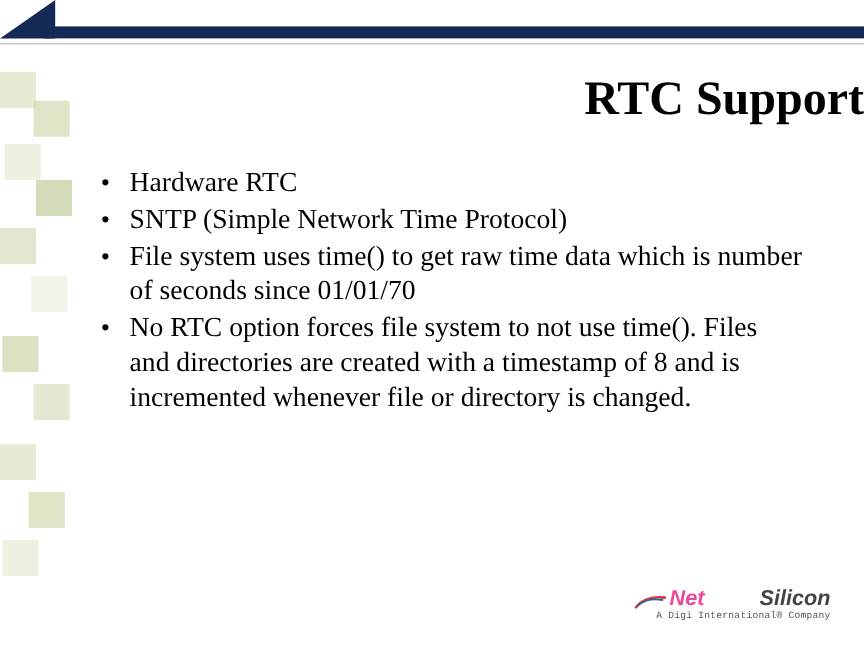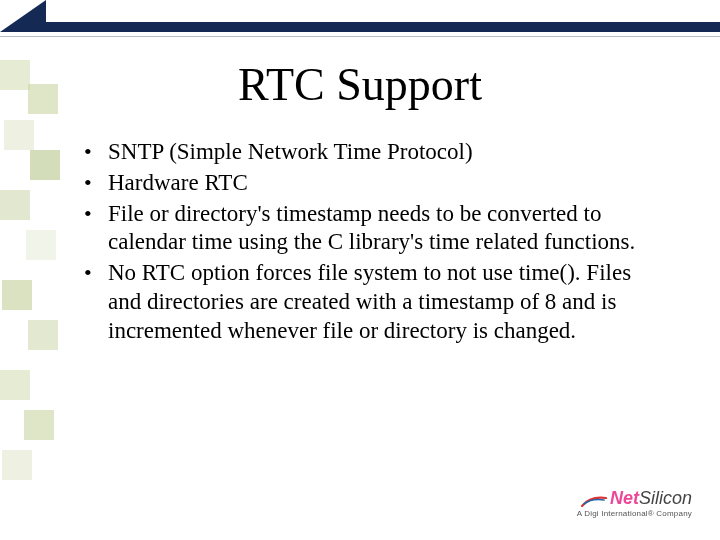--- a/index.html
+++ b/index.html
@@ -46,23 +46,23 @@
     height: 1px;
     background: #6e7a8a;
     opacity: 0.5;
     z-index: 1;
   }
 
   .title {
     position: absolute;
     left: 0; right: 0;
     top: 58px;
-    text-align: center;
-    font-size: 46px;
-    font-weight: 400;
+    text-align: right;
+    font-size: 40px;
+    font-weight: 700;
     z-index: 2;
   }
 
   .content {
     position: absolute;
     left: 82px; right: 50px;
     top: 138px;
     z-index: 2;
   }
   ul.bullets {
@@ -92,23 +92,23 @@
     z-index: 2;
   }
   .footer-logo .brand {
     font-family: Arial, Helvetica, sans-serif;
     font-size: 18px;
     font-weight: 700;
     font-style: italic;
     color: #222;
   }
   .footer-logo .brand .net { color: #ec4899; }
-  .footer-logo .brand .silicon { color: #444; font-weight: 400; }
+  .footer-logo .brand .silicon { color: #444; font-weight: 700; margin-left: 46px; }
   .footer-logo .tag {
-    font-family: Liberation Sans, sans-serif;
+    font-family: Liberation Mono, monospace;
     font-size: 8px;
     color: #555;
     letter-spacing: 0.2px;
     margin-left: 12px;
   }
   .footer-logo .swoosh {
     display: inline-block;
     width: 28px; height: 14px;
     vertical-align: middle;
     margin-right: 2px;
@@ -131,23 +131,23 @@
   <div class="sq" style="left:2px;top:450px;background:#e3e8cf"></div>
 </div>
 
 <div class="topline"></div>
 <div class="thinrule"></div>
 
 <h1 class="title">RTC Support</h1>
 
 <div class="content">
   <ul class="bullets">
+    <li>Hardware RTC</li>
     <li>SNTP (Simple Network Time Protocol)</li>
-    <li>Hardware RTC</li>
-    <li>File or directory's timestamp needs to be converted to calendar time using the C library's time related functions.</li>
+    <li>File system uses time() to get raw time data which is number of seconds since 01/01/70</li>
     <li>No RTC option forces file system to not use time(). Files and directories are created with a timestamp of 8 and is incremented whenever file or directory is changed.</li>
   </ul>
 </div>
 
 <div class="footer-logo">
   <div class="brand">
     <span class="swoosh">
       <svg viewBox="0 0 28 14" width="28" height="14">
         <path d="M2 12 Q 10 2 26 4" stroke="#d33" stroke-width="2.2" fill="none" stroke-linecap="round"></path>
         <path d="M4 10 Q 12 4 24 6" stroke="#26a" stroke-width="1.6" fill="none" stroke-linecap="round"></path>

